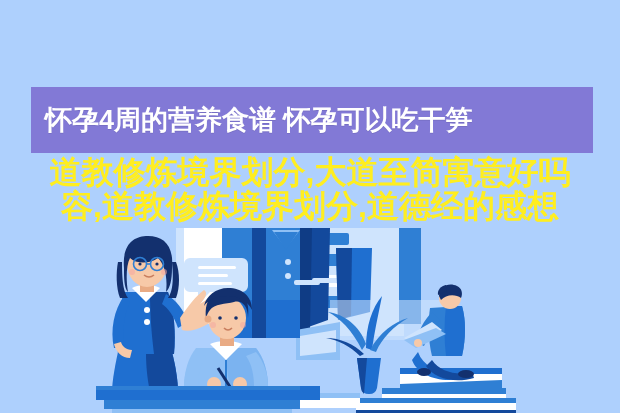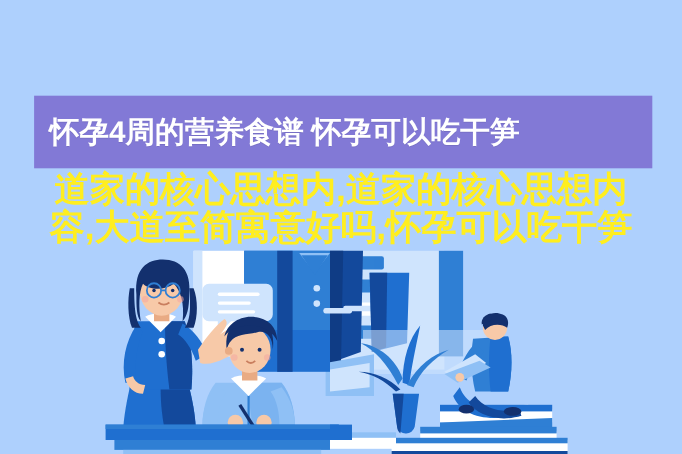--- a/index.html
+++ b/index.html
@@ -249,17 +249,17 @@
 
       <rect x="300" y="386" width="20" height="14" fill="#1f6fd0"></rect>
     </svg>
   </div>
 
   <div class="banner">
     <div class="banner-title">怀孕4周的营养食谱 怀孕可以吃干笋</div>
   </div>
 
   <div class="overlay-text">
-    <span class="ln">道家的核心思想内,道家的核心思想内</span>
-    <span class="ln">容,大道至简寓意好吗,怀孕可以吃干笋</span>
+    <span class="ln">道教修炼境界划分,大道至简寓意好吗</span>
+    <span class="ln">容,道教修炼境界划分,道德经的感想</span>
   </div>
 
 </div>
 
 </body></html>

